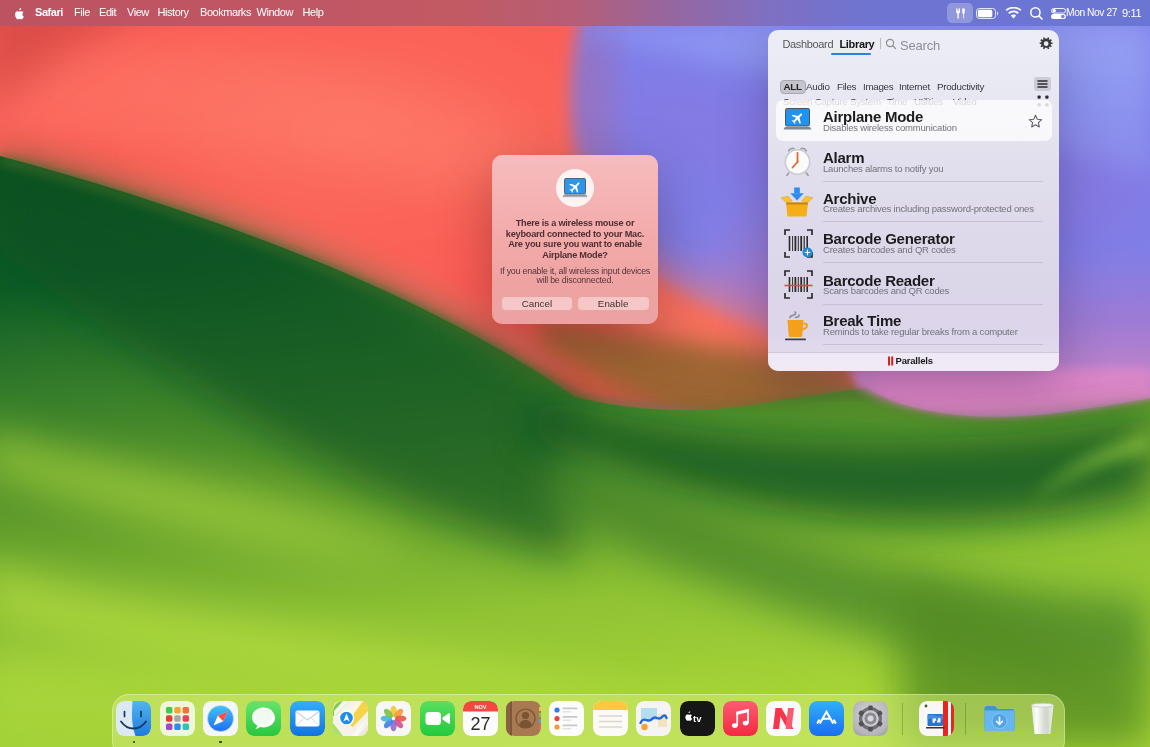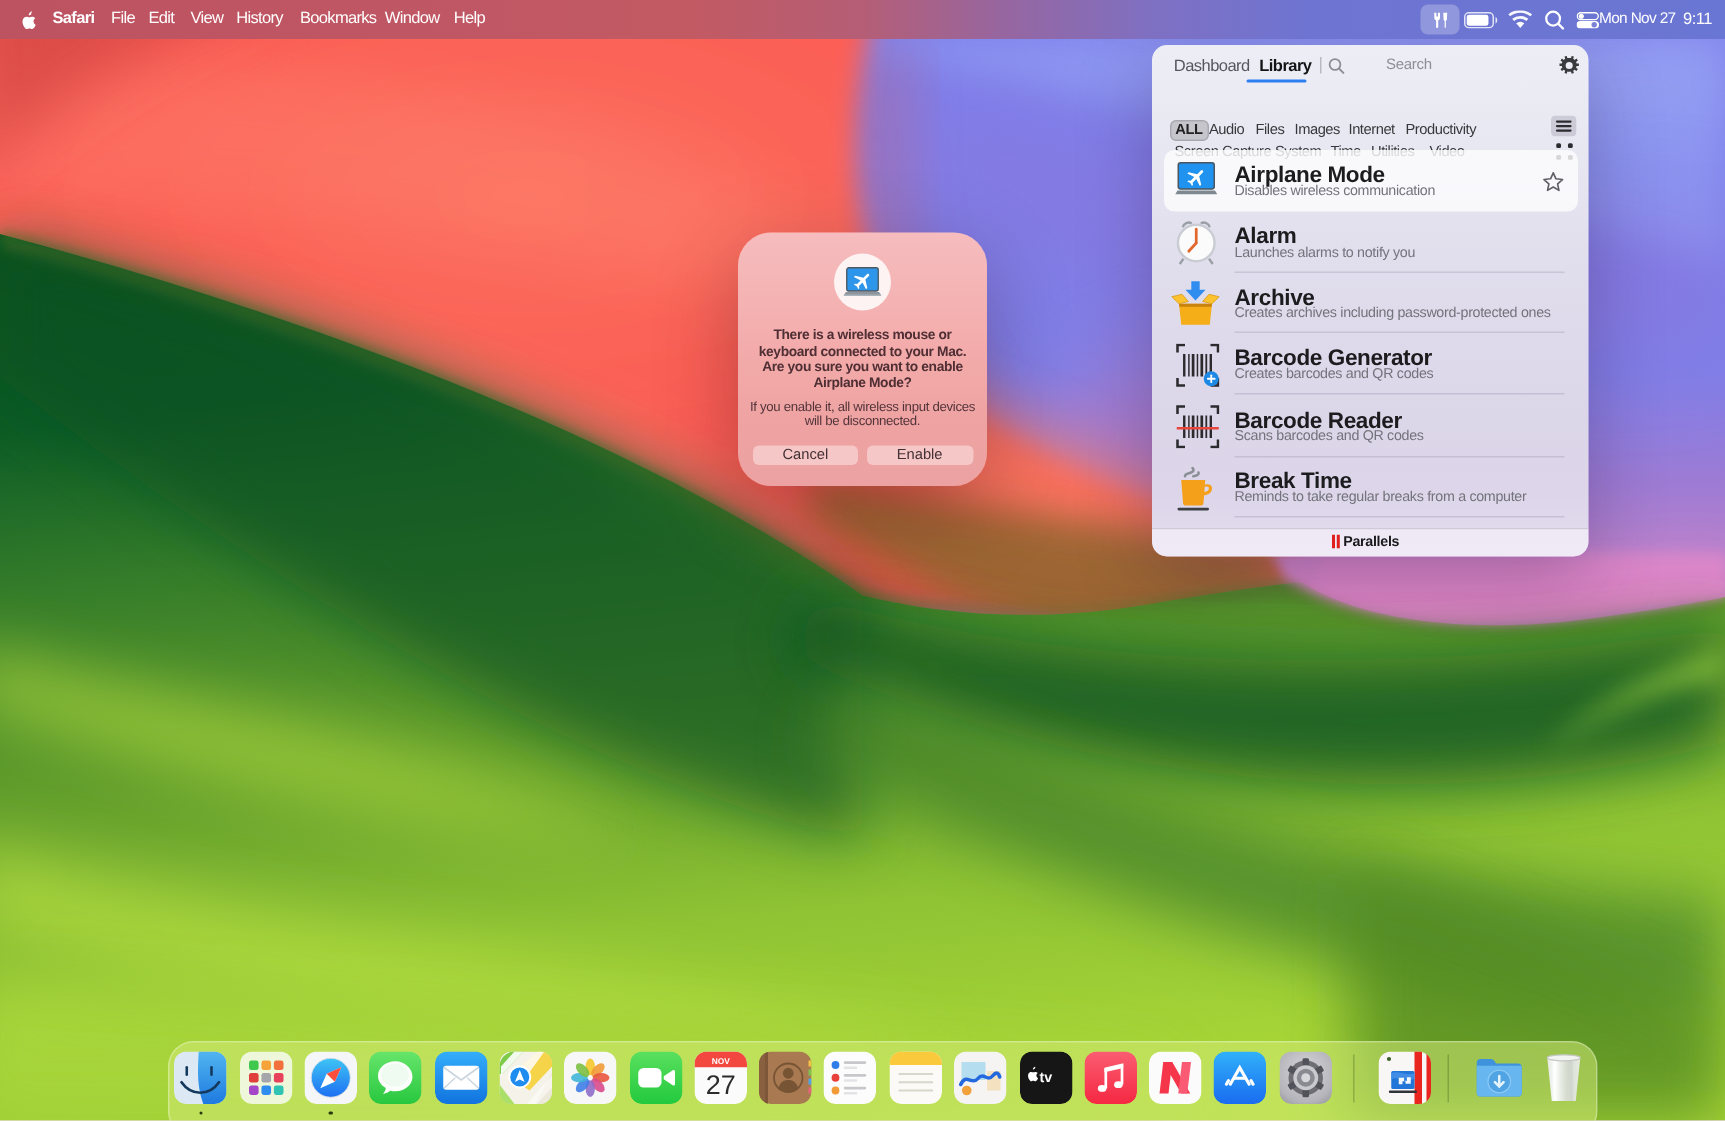--- a/index.html
+++ b/index.html
@@ -10,39 +10,39 @@
   
   #menubar { position:absolute; left:0; top:0; width:1150px; height:26px; z-index:30;
     background:linear-gradient(90deg,#bd5361 0%,#c05764 28%,#c25a63 40%,#b55e76 50%,#97669f 58%,#7e70c3 67%,#6e74d1 76%,#6a76d3 100%);
     color:#fff; font-size:11px; letter-spacing:-0.45px; }
   #menubar .mi { position:absolute; top:6px; white-space:nowrap; }
   #menubar svg, #menubar .pill { position:absolute; }
   .pill { background:rgba(255,255,255,0.25); border-radius:5px; width:26px; height:20px; top:3px; display:flex; align-items:center; justify-content:center; }
 
   
   #dialog { position:absolute; left:492px; top:155px; width:166px; height:169px; z-index:40;
-    border-radius:22px; background:linear-gradient(180deg,#f6bcbe 0%,#f3acab 45%,#eea3a2 75%,#eca2a2 100%);
+    border-radius:10px; background:linear-gradient(180deg,#f6bcbe 0%,#f3acab 45%,#eea3a2 75%,#eca2a2 100%);
     box-shadow:0 16px 55px rgba(60,10,20,0.32); text-align:center; }
   #dialog .circ { position:absolute; left:50%; top:14px; transform:translateX(-50%); width:38px; height:38px; border-radius:50%; background:#fdf3f2; display:flex; align-items:center; justify-content:center; }
   #dialog .head { position:absolute; left:2px; right:2px; top:63px; font-size:9.2px; font-weight:700; color:#4f2e34; line-height:10.6px; letter-spacing:-0.25px;}
   #dialog .sub { position:absolute; left:2px; right:2px; top:112px; font-size:8.8px; color:#53343a; line-height:8.6px; letter-spacing:-0.2px; }
   #dialog .btnrow { position:absolute; left:9.5px; right:9.5px; top:141.5px; display:flex; gap:5.5px;text-align:center; }
   #dialog .btn { flex:1; height:13.5px; border-radius:4px; background:rgba(253,235,234,0.5); font-size:9.8px; color:#413034; display:flex; align-items:center; justify-content:center; }
 
   
   #win { position:absolute; left:768px; top:30px; width:291px; height:341px; z-index:20; border-radius:10px;
     background:linear-gradient(180deg,#edeef5 0%,#e8e8f2 18%,#e0ddec 45%,#dcd6e9 72%,#ddd5e9 88%,#e4dcee 100%);
     box-shadow:0 14px 50px rgba(40,20,60,0.3); font-size:12px; color:#222; }
   
   #win .tabs { position:absolute; left:0; top:0; right:0; height:27px; }
   #win .tab1 { position:absolute; left:14.5px; top:7.5px; color:#56565c; font-size:11px; letter-spacing:-0.35px; }
   #win .tab2 { position:absolute; left:71.5px; top:7.5px; color:#141416; font-size:11px; font-weight:700; letter-spacing:-0.35px; }
   #win .tabline { position:absolute; left:63px; top:22.5px; width:40px; height:2.4px; background:#2d7ff0; border-radius:2px; }
   #win .vsep { position:absolute; left:112px; top:8px; width:1px; height:11px; background:#b9b9c2; }
-  #win .searchtxt { position:absolute; left:132px; top:8px; color:#8e8e96; font-size:10px; letter-spacing:-0.2px;margin-left:24px; }
+  #win .searchtxt { position:absolute; left:132px; top:8px; color:#8e8e96; font-size:13px; letter-spacing:-0.2px; }
   
   #win .filters { position:absolute; left:0; top:27px; right:0; height:34px; font-size:9.8px; color:#38383c; letter-spacing:-0.3px;margin-top:19px; }
   #win .allpill { position:absolute; left:11.5px; top:3.5px; padding:0.5px 3px 1px; background:#c6c5cc; border:0.5px solid #a9a8b0; border-radius:4px; font-weight:700; color:#222; }
   #win .f { position:absolute; top:4.5px; }
   #win .f2 { position:absolute; top:20px; }
   
   #win .hi { position:absolute; left:8px; right:7px; top:70px; height:41px; background:rgba(252,252,254,0.82); border-radius:7px; }
   .rowtitle { position:absolute; font-size:15px; font-weight:700; color:#1c1c1e; letter-spacing:-0.25px; }
   .rowsub { position:absolute; font-size:9.5px; color:#73737b; letter-spacing:-0.2px;text-align:right; }
   .sep { position:absolute; left:55px; right:16px; height:1px; background:rgba(120,110,140,0.22); }

